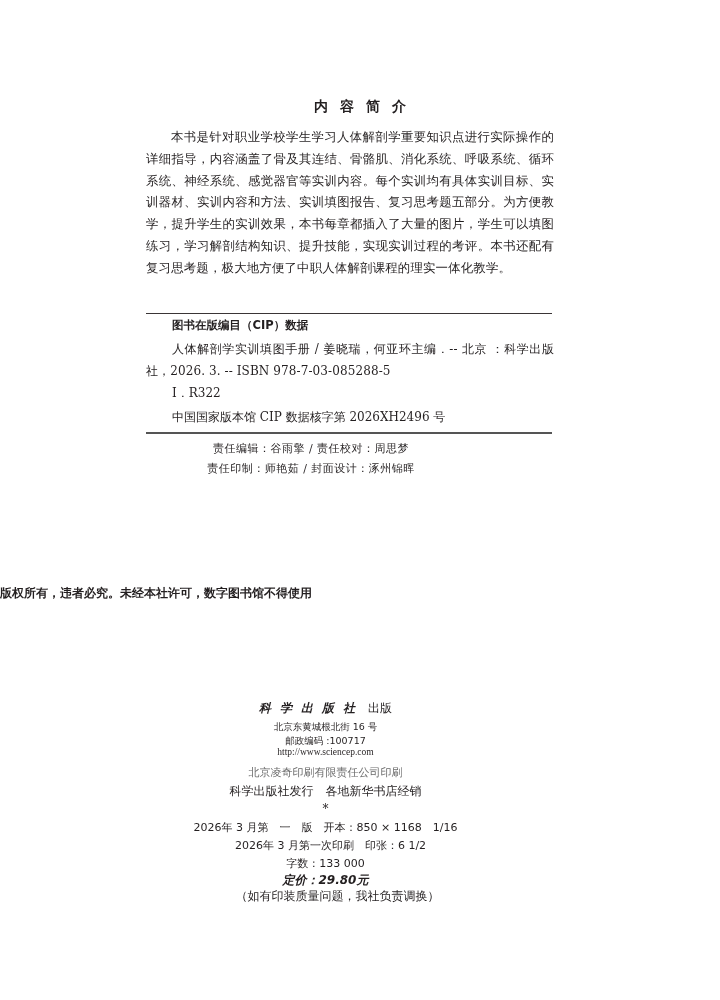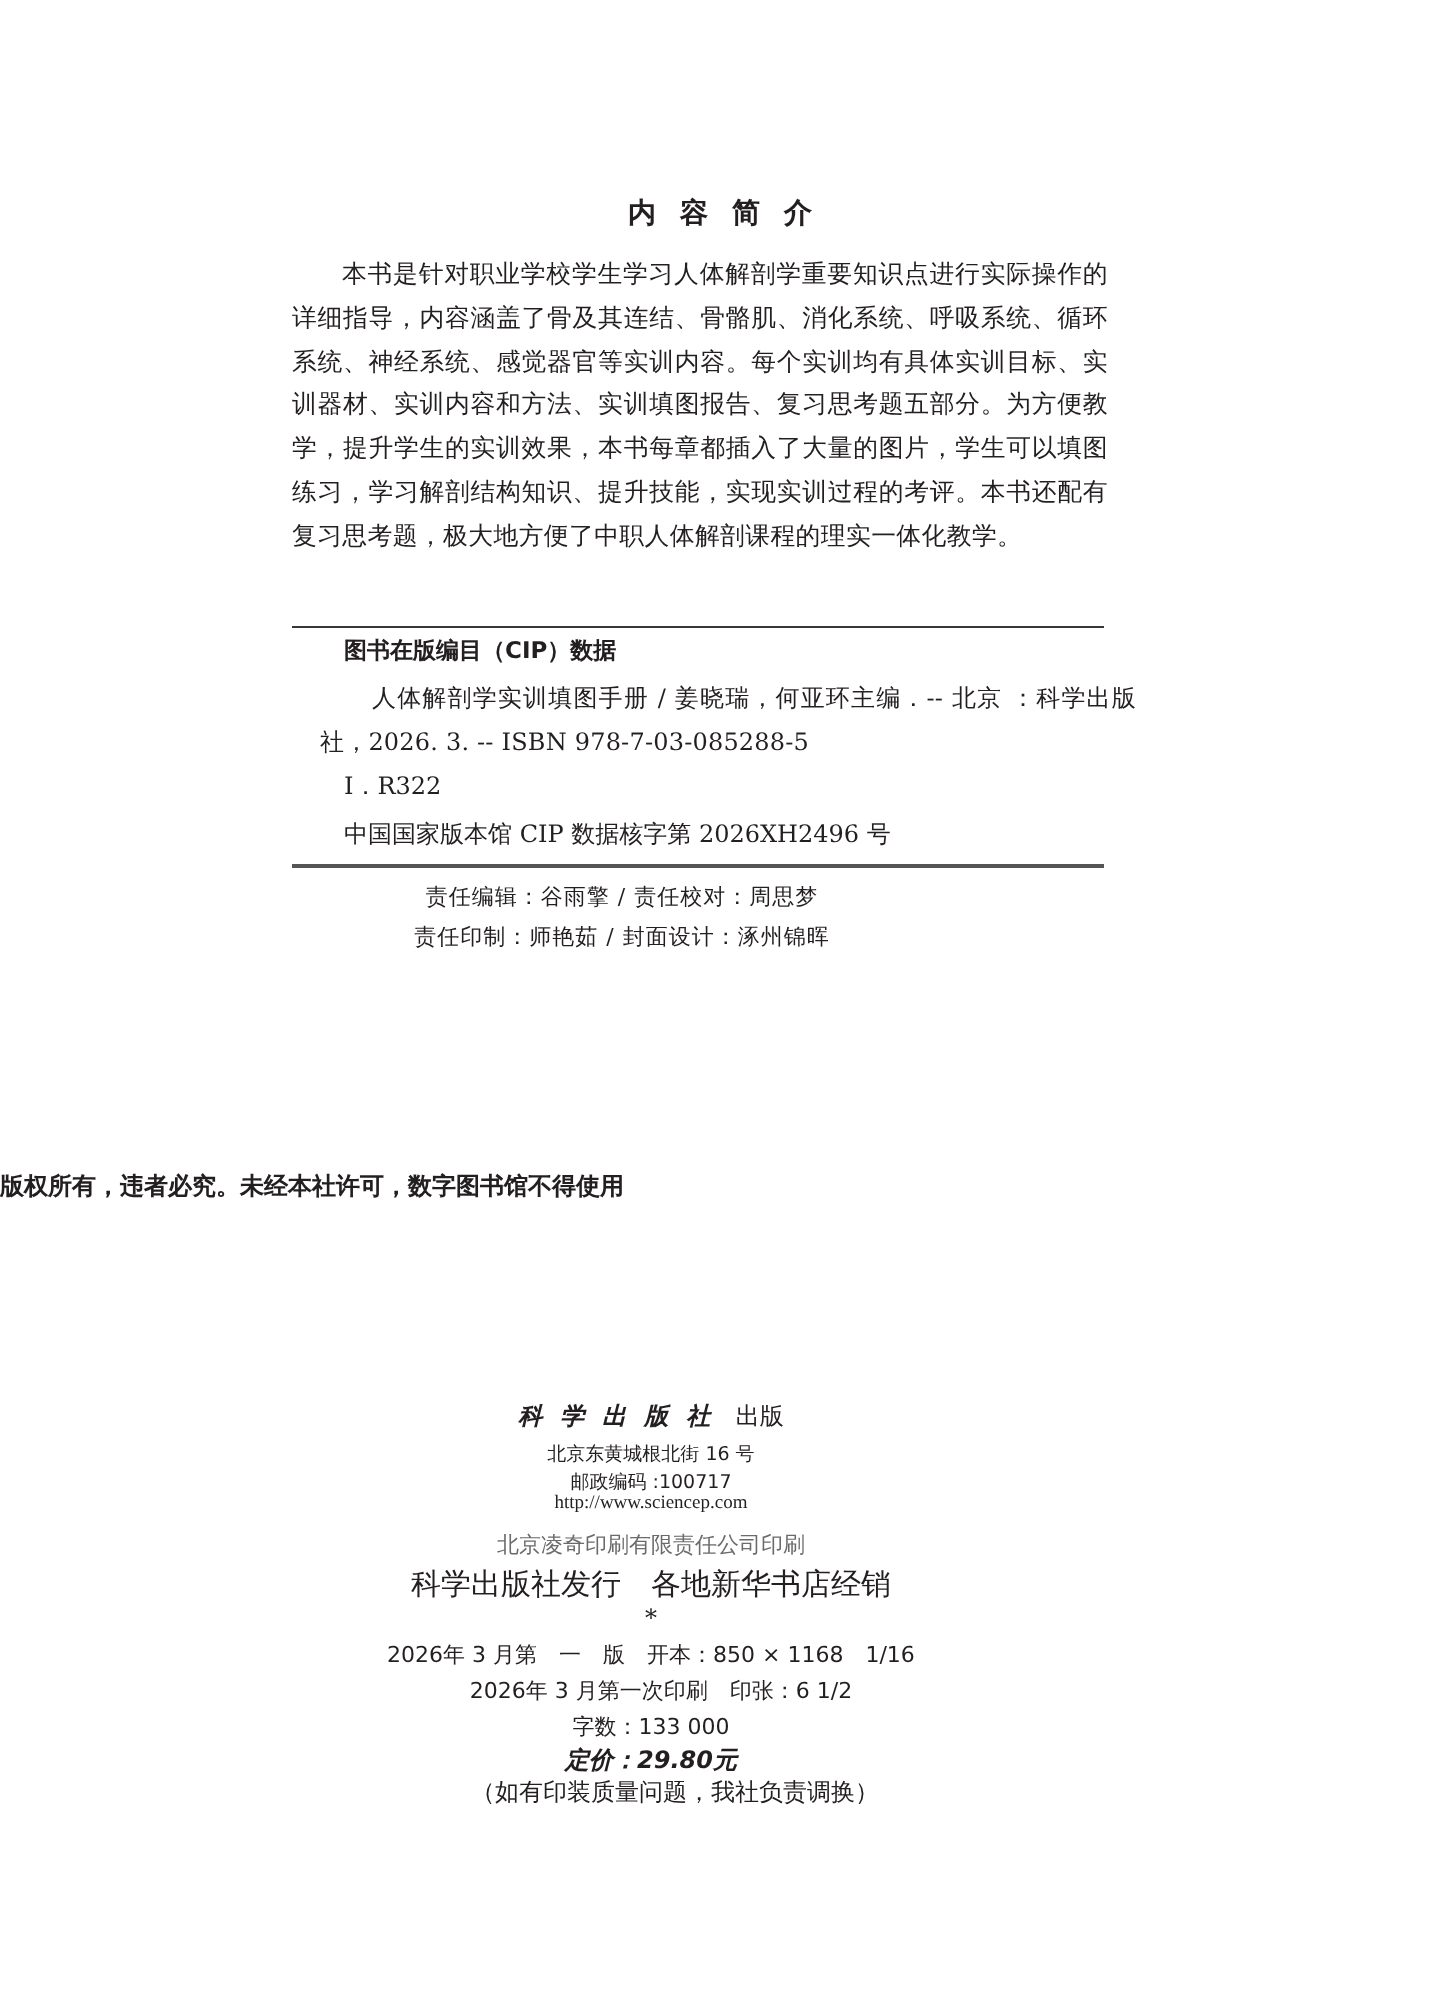--- a/index.html
+++ b/index.html
@@ -15,21 +15,21 @@
       letter-spacing: 12px; padding-left: 12px; box-sizing: border-box;
     }
     .intro {
       position: absolute; left: 146px; top: 126px; width: 408px;
       font-size: 12.4px; line-height: 21.8px; text-align: justify; text-indent: 25px;
       letter-spacing: 0.2px;
     }
     .rule { position: absolute; left: 146px; width: 406px; background: #3a3536; }
     .rule.top { top: 313px; height: 1px; }
     .rule.bottom { top: 432px; height: 2px; background: #555; }
-    .cip { position: absolute; left: 160px; width: 408px; font-size: 12px; }
+    .cip { position: absolute; left: 146px; width: 408px; font-size: 12px; }
     .cip-head {
       top: 318px; left: 172px; font-family: "DejaVu Sans", sans-serif; font-weight: bold;
       font-size: 11.5px;
     }
     .cip-entry { top: 338px; line-height: 22px; text-indent: 26px; text-align: justify; letter-spacing: 0.1px; }
     .cip-class { top: 385px; left: 172px; }
     .cip-no { top: 409px; left: 172px; }
     .credits {
       position: absolute; left: 0; width: 622px; text-align: center; font-size: 11px;
       font-family: "DejaVu Serif", serif; letter-spacing: 0.5px;
@@ -40,21 +40,21 @@
       position: absolute; left: 0; width: 720px; top: 585px; 
       font-family: "DejaVu Sans", sans-serif; font-weight: bold; font-size: 12px;
     }
     .pub { position: absolute; left: 0; width: 651px; text-align: center; }
     .pub.name { top: 700px; font-size: 12px; }
     .pub.name .calli { font-weight: bold; font-style: italic; letter-spacing: 9px; }
     .pub.addr { top: 721px; font-size: 9.5px; font-family: "DejaVu Sans", sans-serif; }
     .pub.zip { top: 735px; font-size: 9.5px; font-family: "DejaVu Sans", sans-serif; }
     .pub.url { top: 747px; font-size: 9.5px; font-family: "Liberation Serif", serif; }
     .pub.printer { top: 765px; font-size: 11px; color: #6b6b6b; font-family: "DejaVu Sans", sans-serif; }
-    .pub.dist { top: 783px; font-size: 15px; font-family: "DejaVu Sans", sans-serif; word-spacing: 8px; }
+    .pub.dist { top: 783px; font-size: 12px; font-family: "DejaVu Sans", sans-serif; word-spacing: 8px; }
     .pub.star { top: 802px; font-size: 12px; }
     .pub.ed1 { top: 820px; font-size: 11px; font-family: "DejaVu Sans", sans-serif; white-space: pre; }
     .pub.ed2 { top: 838px; font-size: 11px; font-family: "DejaVu Sans", sans-serif; white-space: pre; padding-right: 32px; box-sizing: border-box; margin-left: 21px; }
     .pub.chars { top: 856px; font-size: 11px; font-family: "DejaVu Sans", sans-serif; }
     .pub.price { top: 872px; font-size: 12px; font-weight: bold; font-family: "DejaVu Sans", sans-serif; font-style: italic; }
     .pub.note { top: 888px; font-size: 12px; font-family: "DejaVu Sans", sans-serif; margin-left: 12px; }
   </style>
 </head>
 <body>
 

